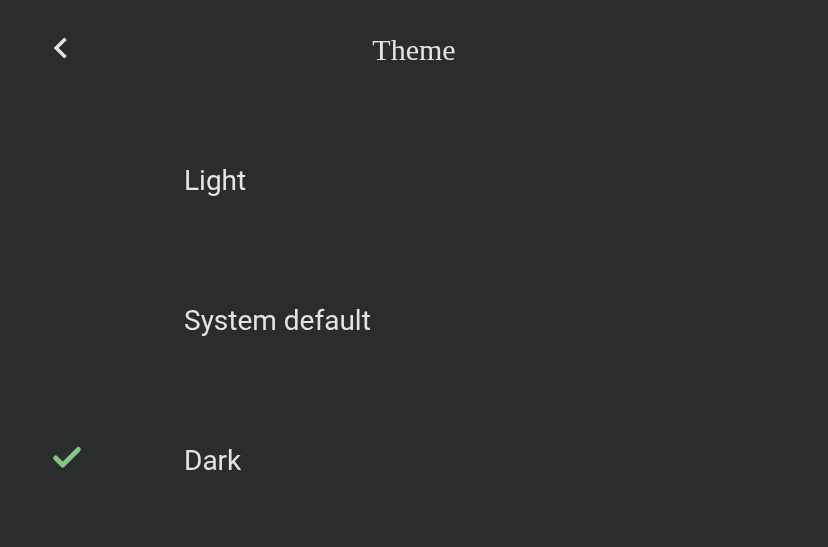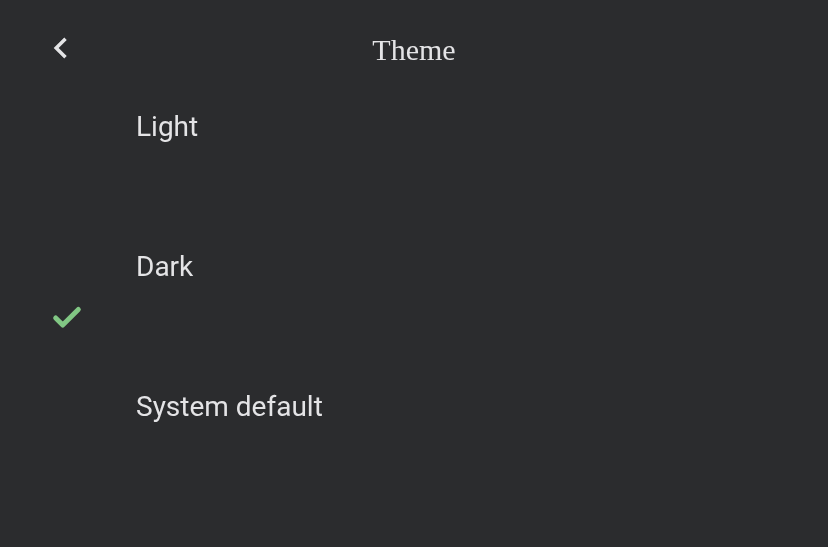--- a/index.html
+++ b/index.html
@@ -46,23 +46,25 @@
       font-size: 30px;
       font-weight: 400;
       color: #e4e4e6;
       font-family: Liberation Serif, serif;
     }
     .options-list {
       padding: 10px 0;
     }
     .option-row {
       display: flex;
+      align-items: center;
       height: 140px;
       padding: 0 50px;
       cursor: pointer;
+      gap: 48px;
     }
     .check-container {
       width: 86px;
       display: flex;
       align-items: center;
       justify-content: flex-start;
     }
     .check-icon svg {
       width: 34px;
       height: 34px;
@@ -103,33 +105,33 @@
         <svg viewBox="0 0 24 24">
             <polyline points="4 12 9 17 20 6"></polyline>
           </svg>
       </span>
     </div>
     <div class="option-label">Light</div>
   </div>
 
   <div class="option-row">
     <div class="check-container">
+      <span class="check-icon hidden">
+        <svg viewBox="0 0 24 24">
+            <polyline points="4 12 9 17 20 6"></polyline>
+          </svg>
+      </span>
+    </div>
+    <div class="option-label">System default</div>
+  </div>
+
+  <div class="option-row">
+    <div class="check-container">
       <span class="check-icon">
         <svg viewBox="0 0 24 24">
             <polyline points="4 12 9 17 20 6"></polyline>
           </svg>
       </span>
     </div>
     <div class="option-label">Dark</div>
   </div>
 
-  <div class="option-row">
-    <div class="check-container">
-      <span class="check-icon hidden">
-        <svg viewBox="0 0 24 24">
-            <polyline points="4 12 9 17 20 6"></polyline>
-          </svg>
-      </span>
-    </div>
-    <div class="option-label">System default</div>
-  </div>
-
 </div>
 
 </body></html>

